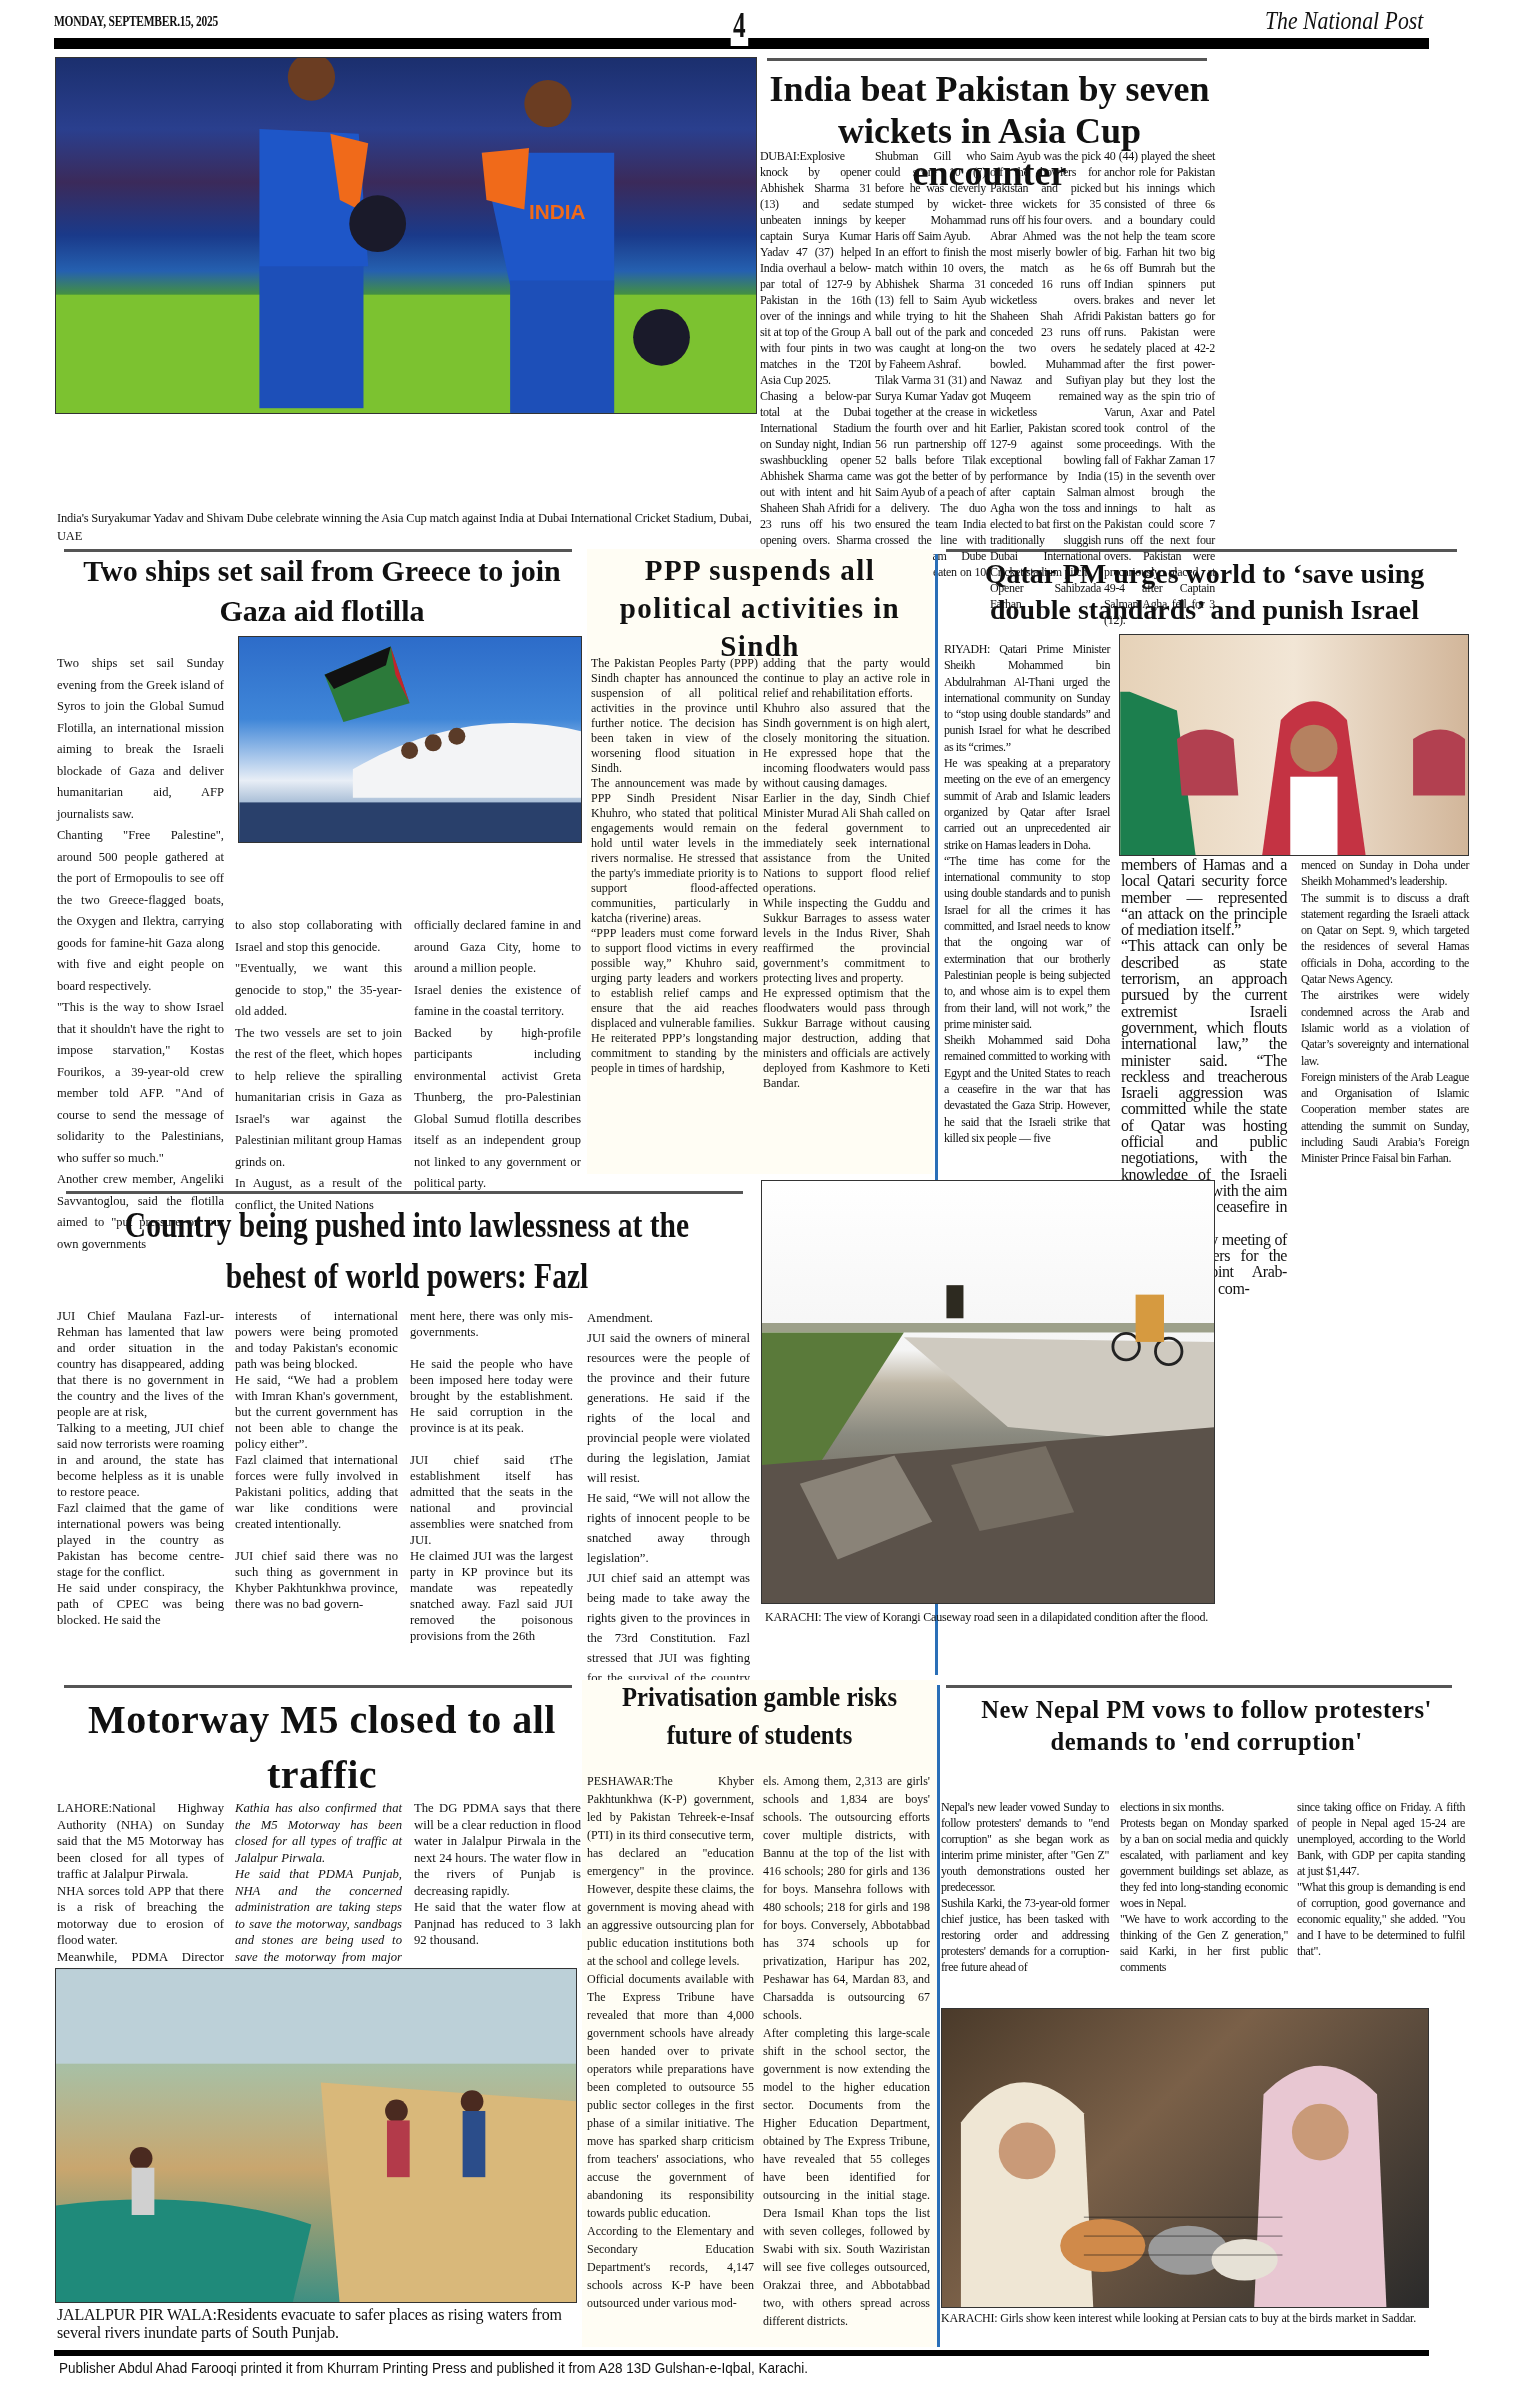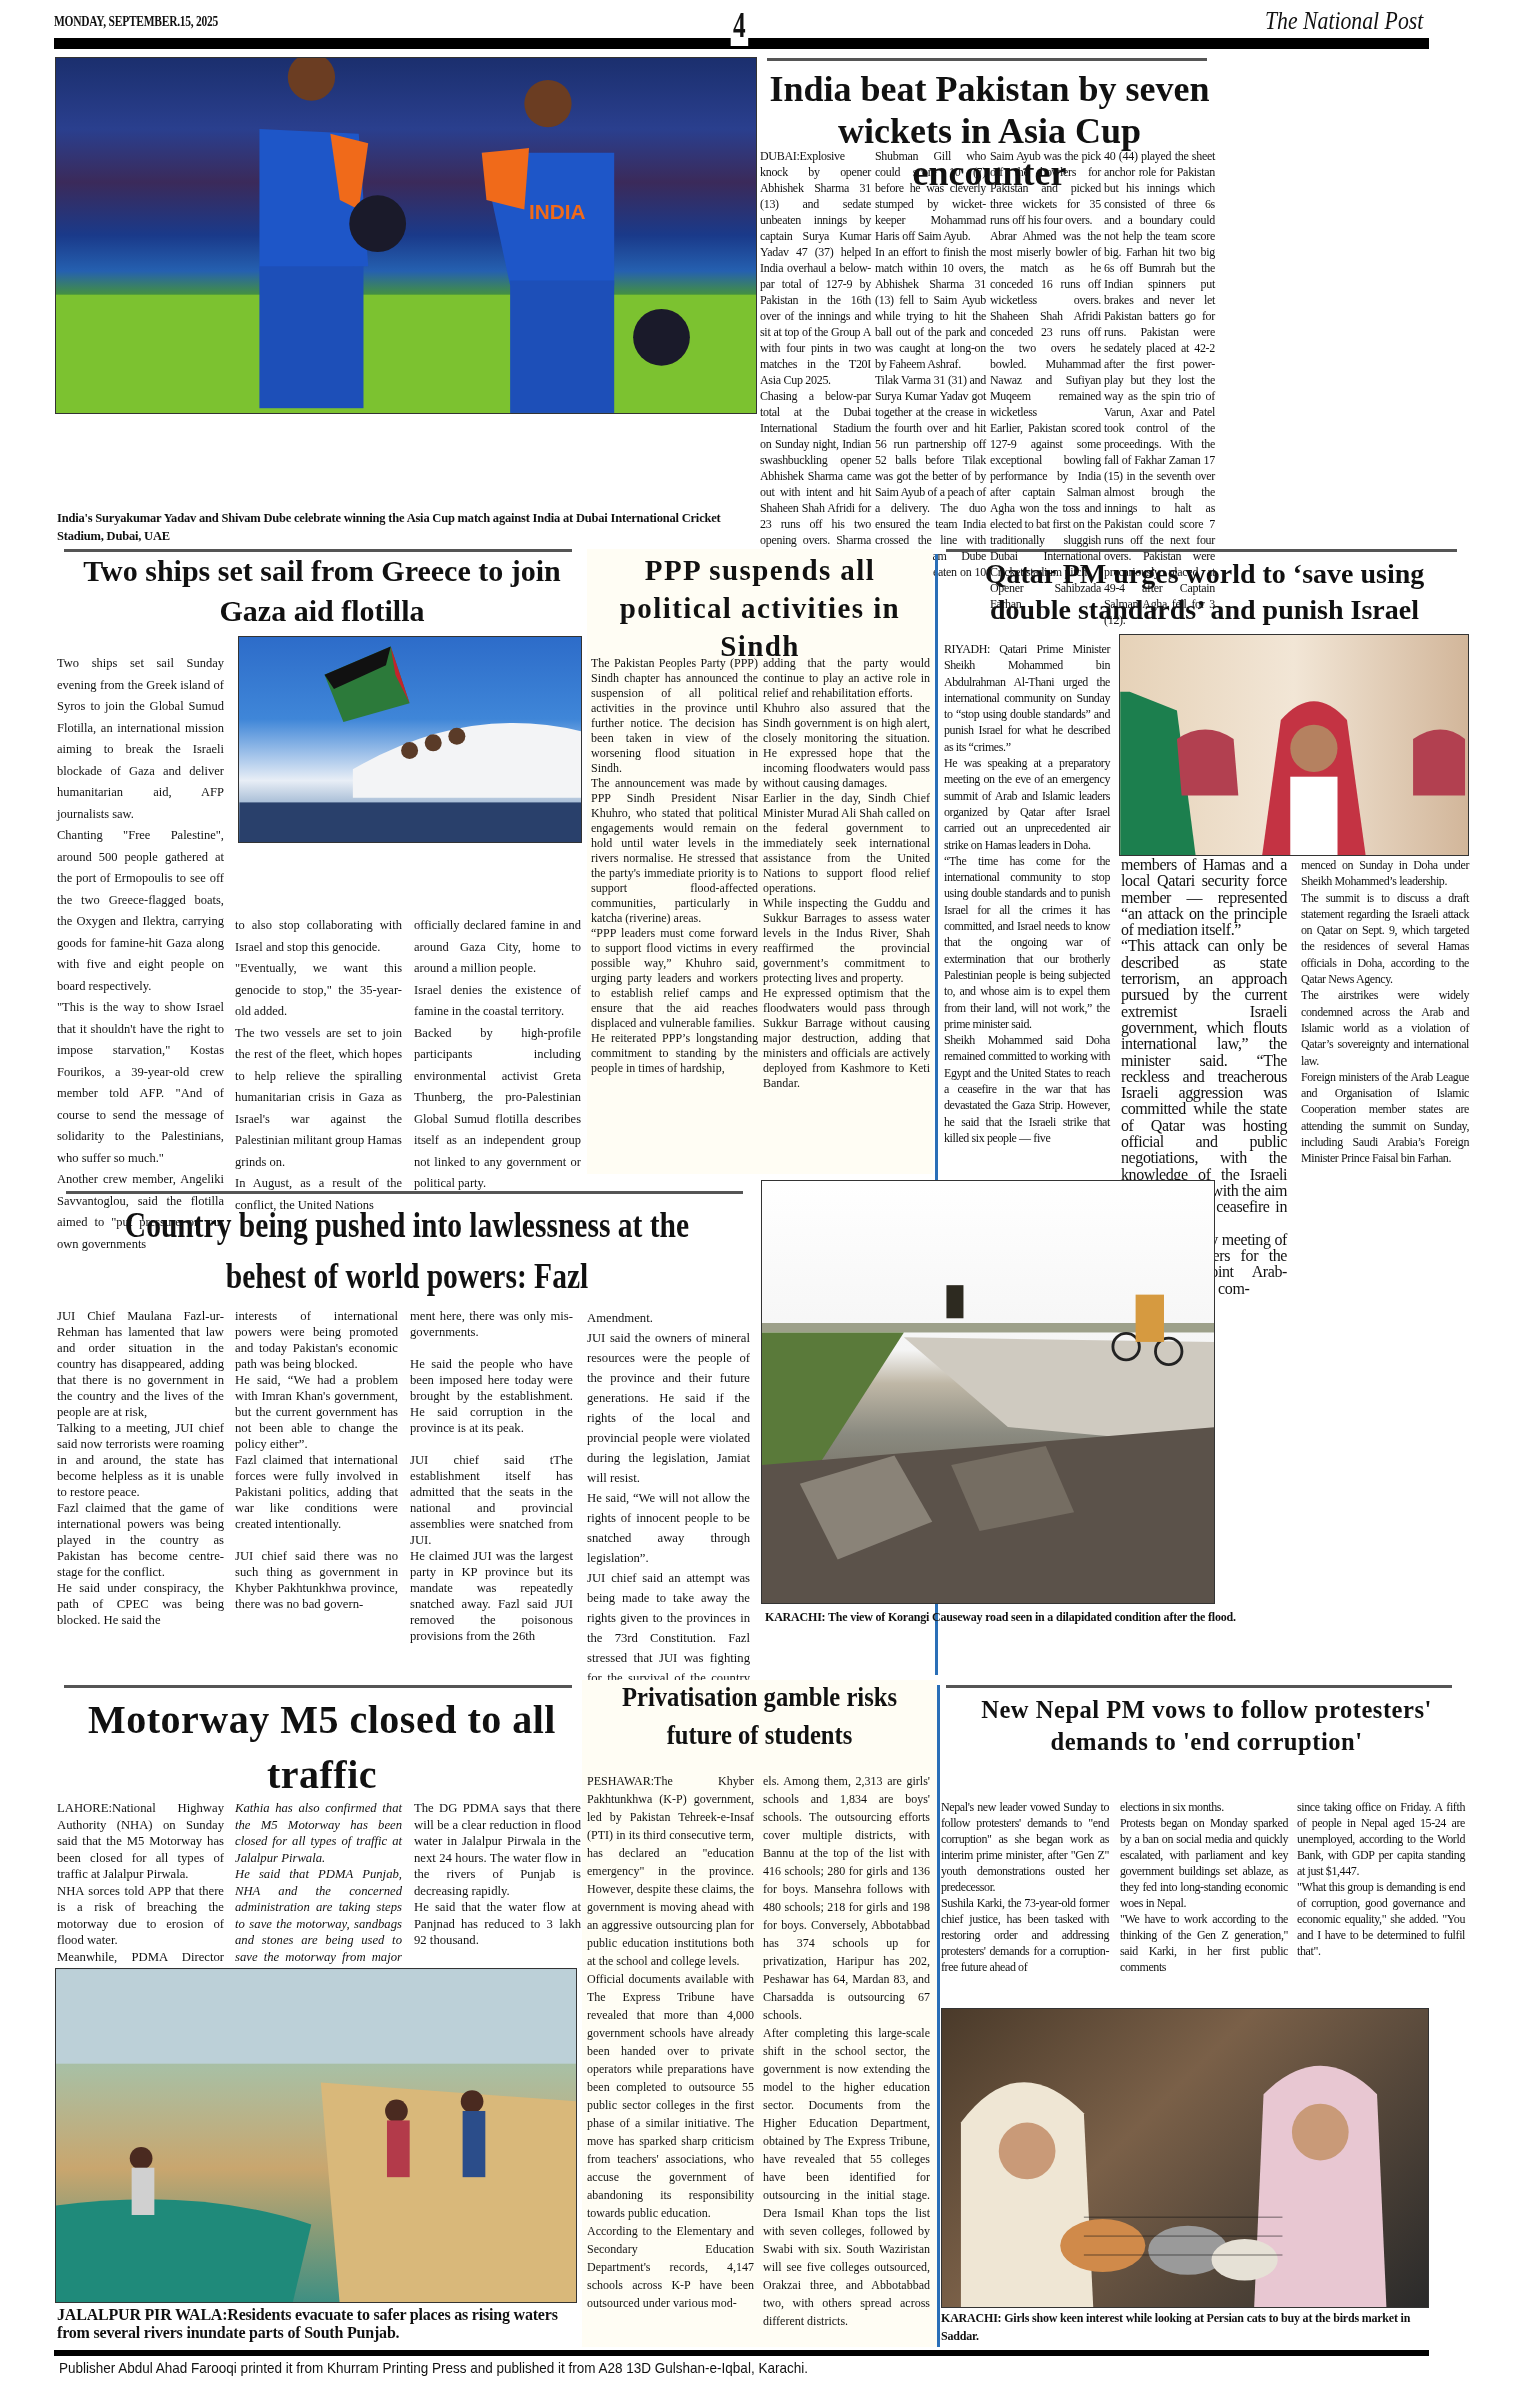--- a/index.html
+++ b/index.html
@@ -7,21 +7,21 @@
   .abs { position: absolute; }
   .masthead-date { left: 54px; top: 14px; font-family: "Liberation Serif", serif; font-weight: bold; font-size: 14px; letter-spacing: -0.3px; transform: scaleX(0.82); transform-origin: left; }
   .masthead-page { left: 727px; top: 5.7px; width: 24.6px; height: 40px; background: #fff; text-align: center; font-size: 36px; font-weight: bold; line-height: 38px; z-index: 3; transform: scaleX(0.7); }
   .masthead-brand { right: 91px; top: 5.7px; font-style: italic; font-size: 25.6px; transform: scaleX(0.85); transform-origin: right; }
   .masthead-bar { left: 54px; top: 38px; width: 1375px; height: 11.4px; background: #000; }
   .rule { height: 2.8px; background: #555; }
   .vline-blue { width: 2.8px; background: #2a6fb7; }
   .headline { font-family: "Liberation Serif", serif; font-weight: bold; text-align: center; line-height: 1.12; color: #111; }
   .col { font-size: 12.7px; line-height: 16.3px; text-align: justify; hyphens: auto; font-family: "Liberation Serif", serif; }
   .col.tight { font-size: 12px; line-height: 16px; letter-spacing: -0.3px; }
-  .caption { font-weight: bold; font-size: 12.5px; line-height: 18px; font-family: "Liberation Serif", serif; letter-spacing: -0.2px; }
+  .caption { font-weight: normal; font-size: 12.5px; line-height: 18px; font-family: "Liberation Serif", serif; letter-spacing: -0.2px; }
   .photo { overflow: hidden; border: 0.9px solid #333; }
   .bgcream { background: #fffdf4; }
   .footer { left: 59px; top: 2359px; font-family: "Liberation Sans", sans-serif; font-size: 15px; transform: scaleX(0.9); transform-origin: left; }
   .footer-bar { left: 54px; top: 2350px; width: 1375px; height: 5.7px; background: #000; }
 </style>
 </head>
 <body>
 
 <div class="abs masthead-date">MONDAY, SEPTEMBER.15, 2025</div>
 <div class="abs masthead-bar"></div>

